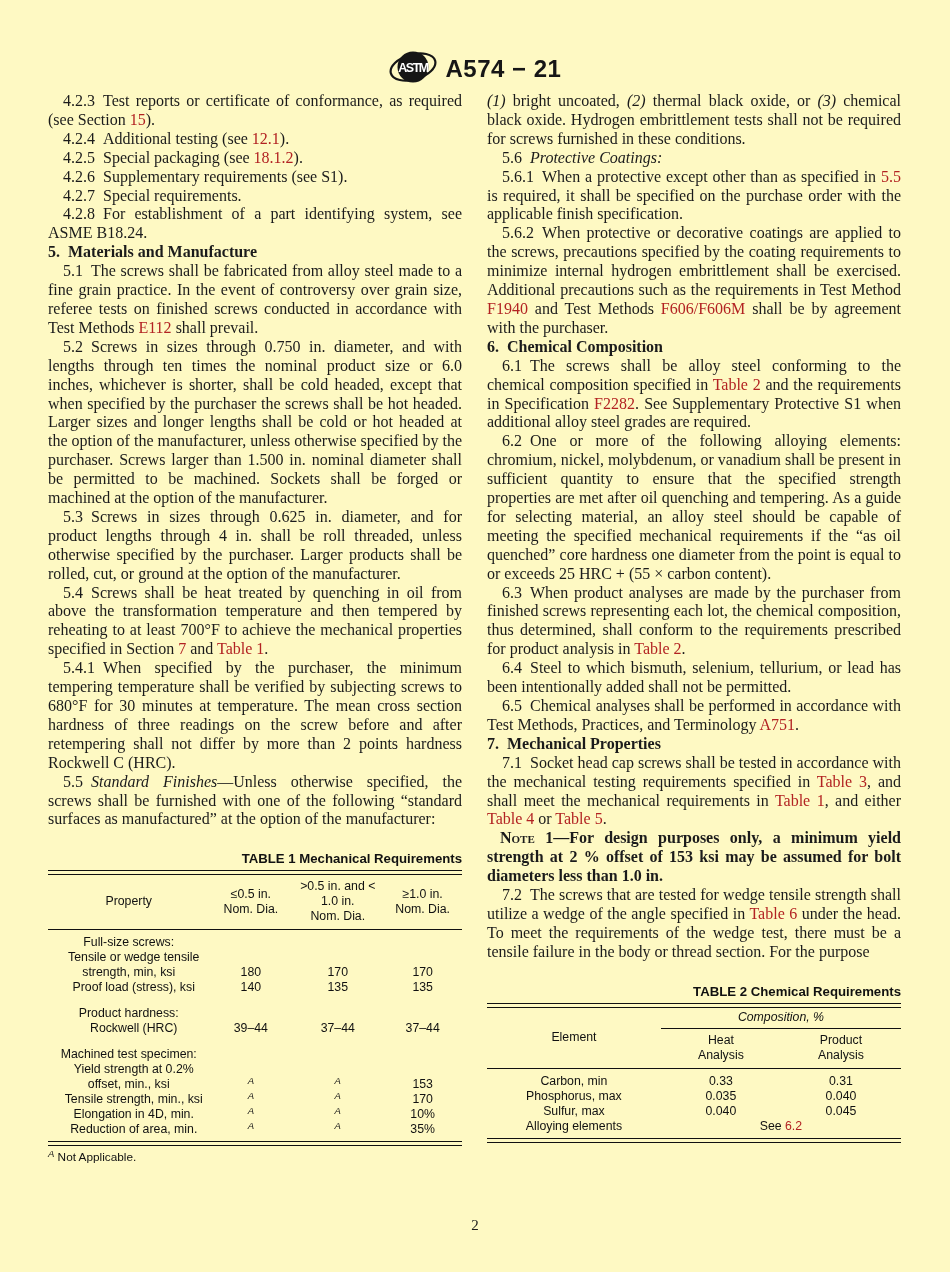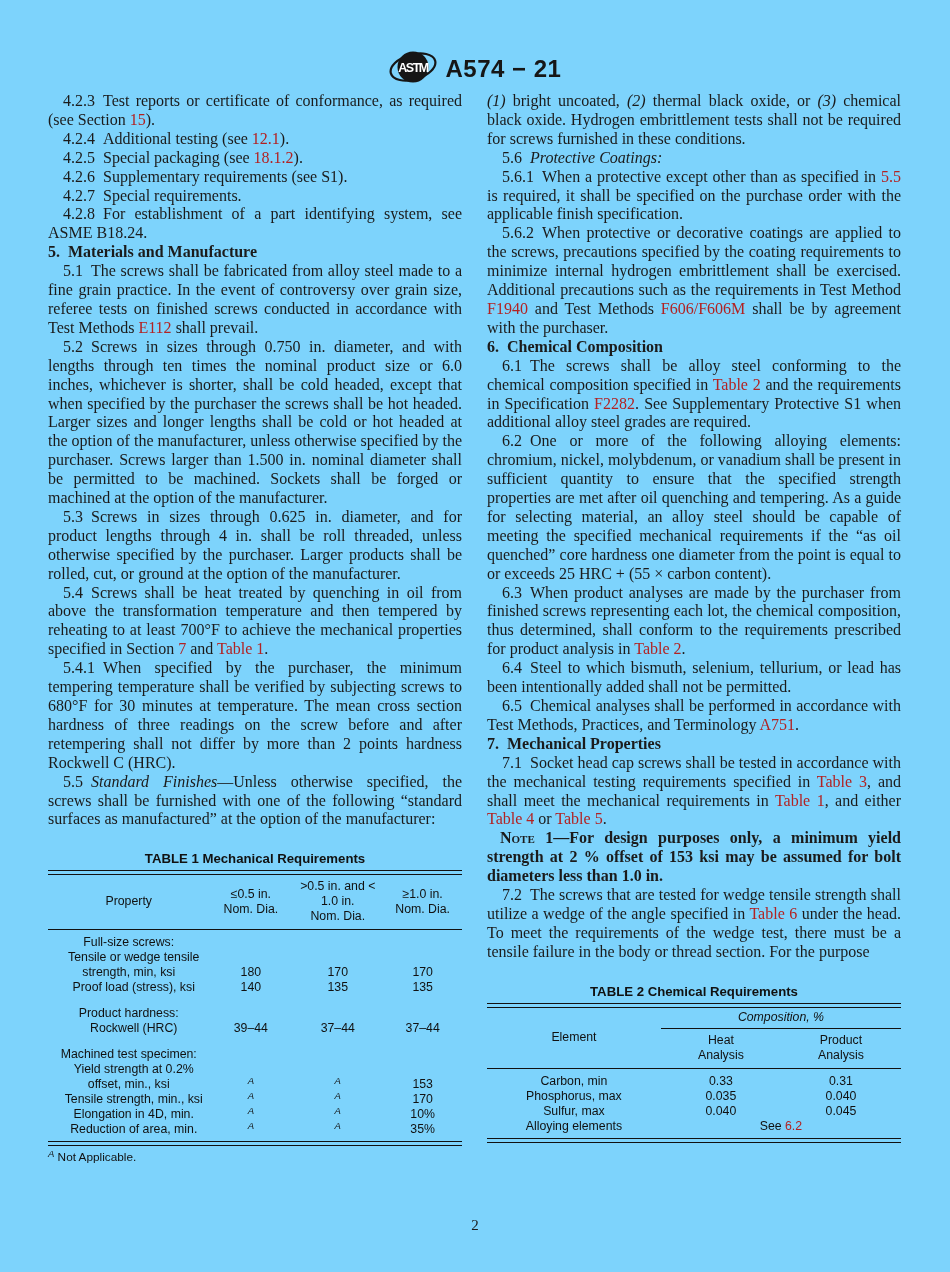--- a/index.html
+++ b/index.html
@@ -1,36 +1,36 @@
 <!DOCTYPE html>
 <html><head>
 <meta charset="utf-8">
 <style>
   html,body{margin:0;padding:0;background:#ffffff;}
-  .page{position:relative;width:950px;height:1272px;background:#7dd3fc;color:#1b1b1b;
+  .page{position:relative;width:950px;height:1272px;background:#fef9c3;color:#1b1b1b;
         font-family:"Liberation Serif", serif;overflow:hidden;}
   .hdr{position:absolute;top:46px;left:0;width:100%;display:flex;justify-content:center;
        align-items:center;gap:9px;}
   .doc-title{font-family:"Liberation Sans", sans-serif;font-weight:bold;font-size:24px;
        letter-spacing:.5px;color:#161616;}
   .columns{position:absolute;top:92px;left:48px;width:854px;display:flex;gap:25px;}
   .col{width:414px;}
   .col p{margin:0;font-size:16px;line-height:18.9px;text-align:justify;}
   .para{margin-top:6px;text-indent:15px;}
   .tight{margin-top:0;}
   .noindent{text-indent:0;}
   .heading{font-weight:bold;margin-top:13px;margin-bottom:5px;text-indent:0;
        text-align:left;font-size:15.4px;}
   .note{font-size:12.8px;line-height:16.4px;margin-top:8px;margin-bottom:6px;text-indent:13px;font-weight:bold;}
   .sc{font-variant:small-caps;}
   em{font-style:italic;}
   .link{color:#b22222;}
   
   .tablewrap{margin-top:22px;font-family:"Liberation Sans", sans-serif;color:#111;}
-  .t-title{text-align:center;font-weight:bold;font-size:13.2px;margin-bottom:4px;}
+  .t-title{text-align:right;font-weight:bold;font-size:13.2px;margin-bottom:4px;}
   .dblrule{border-top:1px solid #111;border-bottom:1px solid #111;height:3px;}
   .tablewrap table{width:100%;border-collapse:collapse;font-size:12.3px;line-height:15px;}
   .tablewrap thead th{font-weight:normal;text-align:center;vertical-align:middle;
        padding:4px 2px 5px;border-bottom:1px solid #111;white-space:pre-line;}
   .tablewrap tbody td{padding:0 2px;text-align:center;vertical-align:bottom;}
   td.lbl{text-align:left;padding-left:0;margin-top:12px;}
   td.ind{text-indent:10px;}
   tr.spacer td{height:11px;}
   tr.first-body td{padding-top:5px;}
   tr.last-body td{padding-bottom:4px;}

